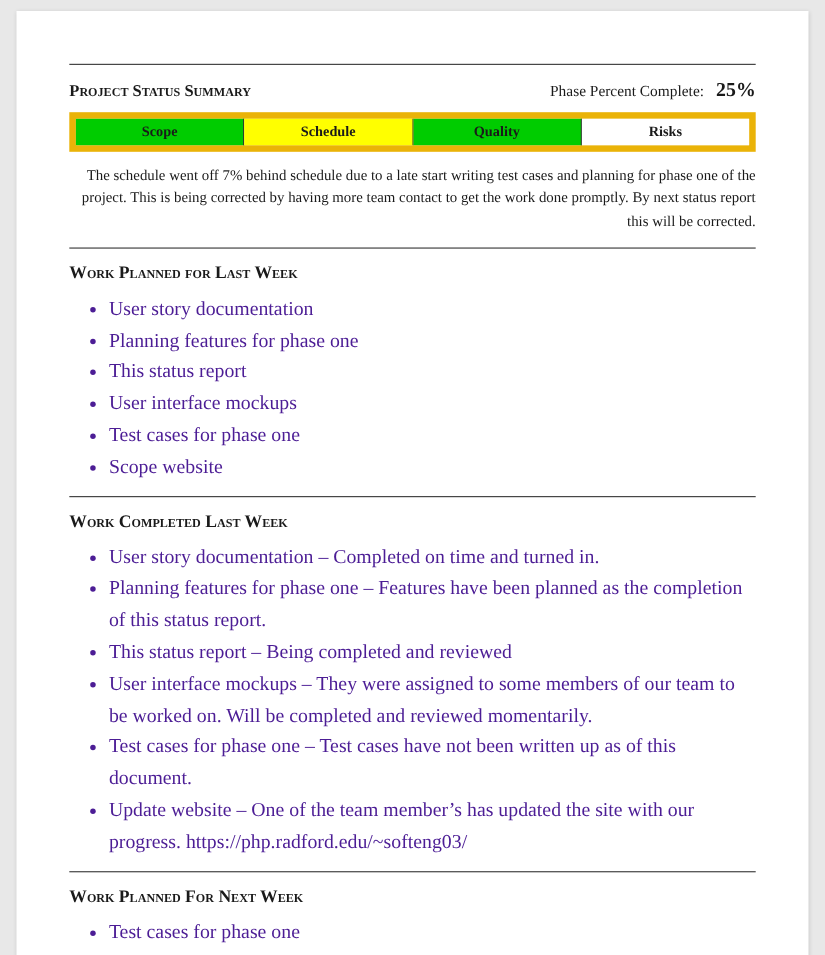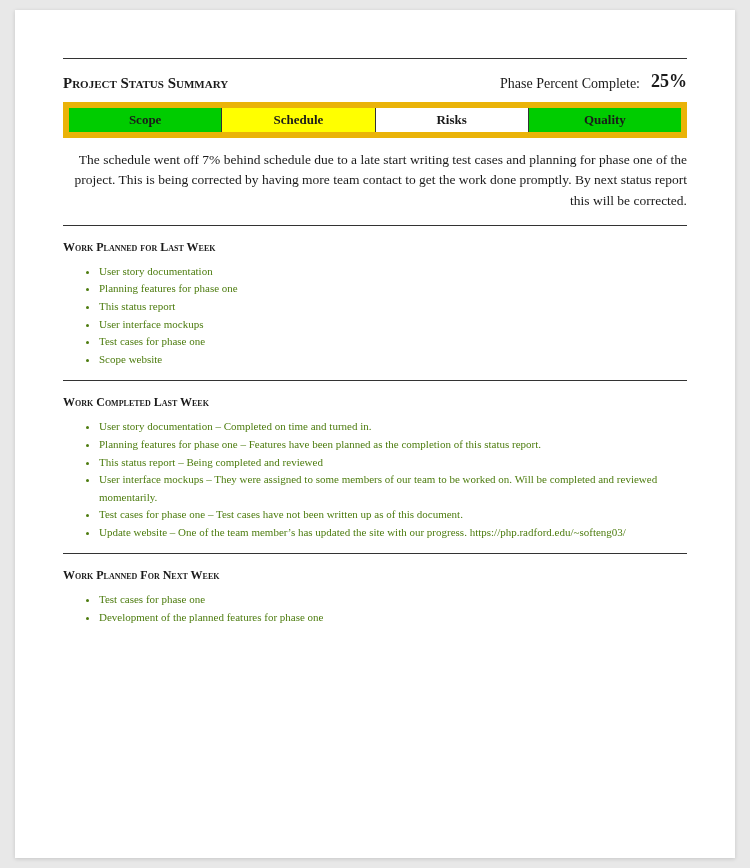--- a/index.html
+++ b/index.html
@@ -89,33 +89,33 @@
     .quality-cell { background: #00cc00; }
     .summary-text {
       font-size: 13.5px;
       line-height: 1.5;
       margin-bottom: 14px;
       text-align: right;
     }
     .section-heading {
       font-variant: small-caps;
       font-weight: bold;
-      font-size: 12px;
+      font-size: 16px;
       margin: 14px 0 8px 0;
       color: #1a1a1a;
     }
     ul.report-list {
       list-style: disc;
       padding-left: 36px;
       margin-bottom: 10px;
     }
     ul.report-list li {
-      font-size: 11px;
+      font-size: 18px;
       line-height: 1.6;
-      color: #4d7c0f;
+      color: #4c1d95;
     }
   </style>
 </head>
 <body>
 
 <div class="page">
 
 
   <hr class="divider">
 
@@ -123,22 +123,22 @@
     <span class="status-summary-label">Project Status Summary</span>
     <div class="phase-percent">
       <span class="phase-percent-label">Phase Percent Complete:</span>
       <span class="phase-percent-value">25%</span>
     </div>
   </div>
 
   <div class="status-bar">
     <div class="status-bar-cell scope-cell">Scope</div>
     <div class="status-bar-cell schedule-cell">Schedule</div>
+    <div class="status-bar-cell quality-cell">Quality</div>
     <div class="status-bar-cell risks-cell">Risks</div>
-    <div class="status-bar-cell quality-cell">Quality</div>
   </div>
 
   <p class="summary-text">The schedule went off 7% behind schedule due to a late start writing test cases and planning for phase one of the project. This is being corrected by having more team contact to get the work done promptly. By next status report this will be corrected.</p>
 
   <hr class="divider">
 
   <div class="section-heading">Work Planned for Last Week</div>
   <ul class="report-list">
     <li>User story documentation</li>
     <li>Planning features for phase one</li>

